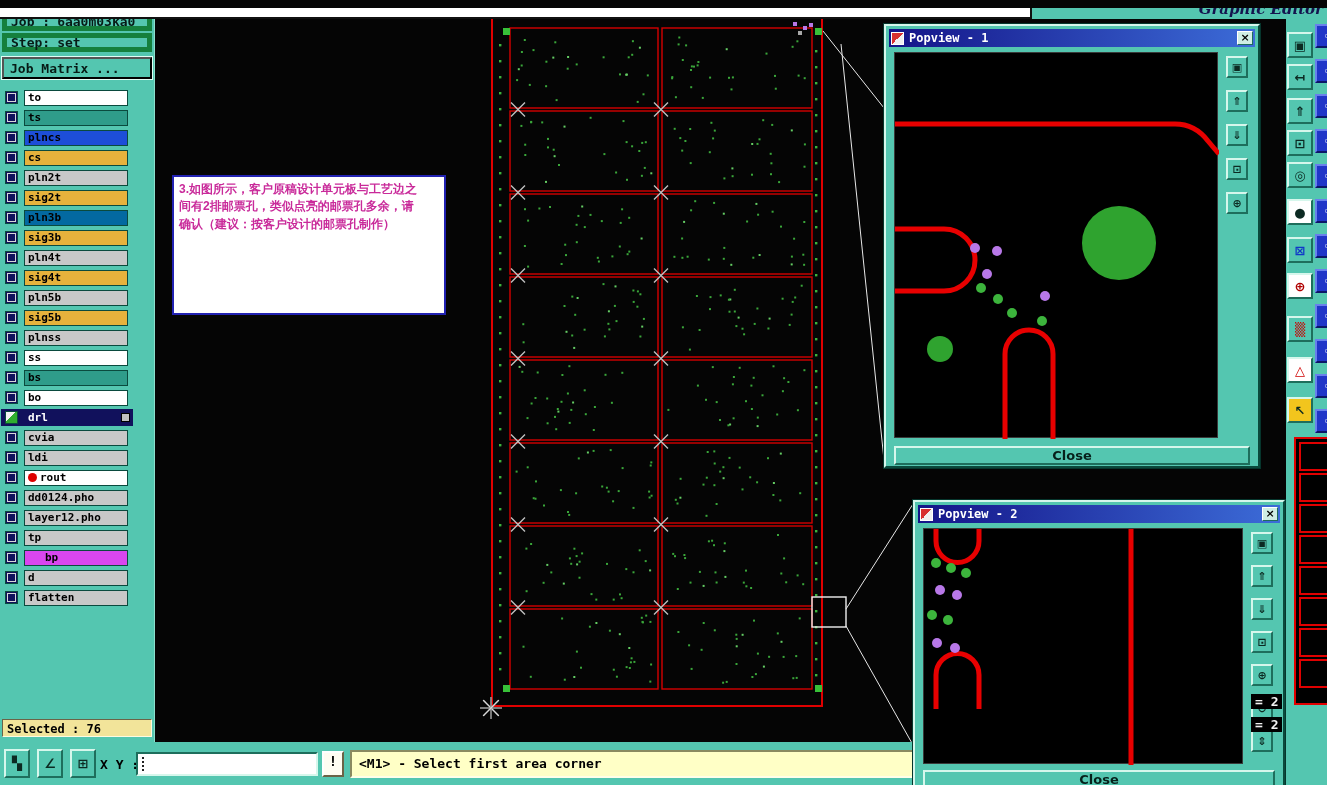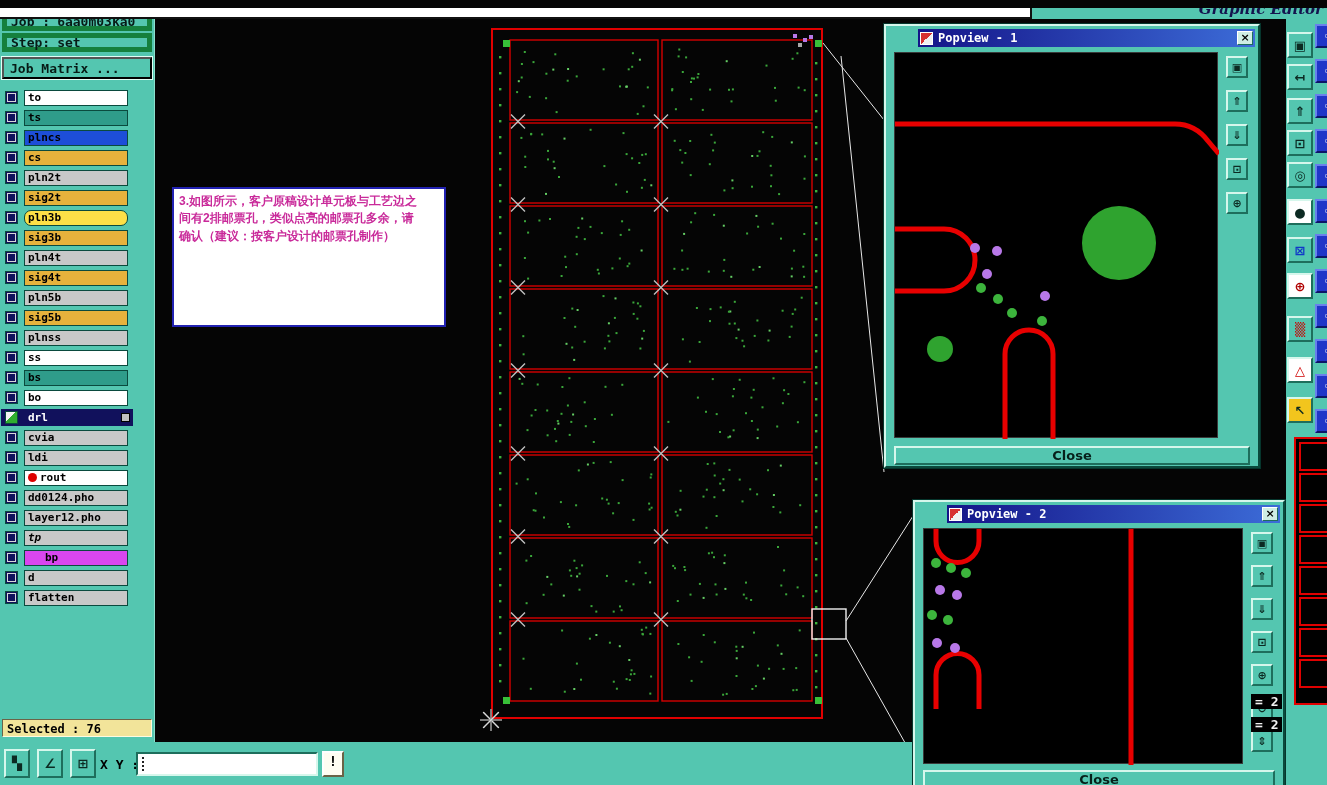--- a/index.html
+++ b/index.html
@@ -21,28 +21,28 @@
   .layer-row.sel { background:#11115c; }
   .chk { width:13px; height:13px; flex:none; background:#11115c; box-shadow: inset 0 0 0 1px #11115c, inset 0 0 0 2px #d8d8d8; border:1px solid #0a4a3e; }
   .chk-sel { background:linear-gradient(135deg,#f4f4f4 0 45%, #2fae2f 45% 100%); box-shadow:none; border:1px solid #0a4a3e; }
   .lbl { margin-left:6px; width:104px; height:16px; font:bold 11px "DejaVu Sans Mono", monospace; padding-left:3px; border:1px solid #0a4a3e; overflow:hidden; white-space:nowrap; display:flex; align-items:center; gap:3px; }
   .sel .lbl { border-color:#11115c; }
   .dot { width:9px; height:9px; border-radius:50%; flex:none; }
   .mini { position:absolute; right:3px; top:4px; width:9px; height:9px; background:#c0c0c0; border:1px solid #000; }
   #selected-label { position:absolute; left:2px; top:708px; width:150px; height:18px; background:#f2e49a; border-top:1px solid #6b6347; border-left:1px solid #6b6347; border-bottom:1px solid #fffbe0; border-right:1px solid #fffbe0; font:bold 12px "DejaVu Sans Mono", monospace; color:#000; padding:2px 0 0 4px; }
 
   
-  #canvas { position:absolute; left:155px; top:26px; width:1131px; height:731px; background:#050505; z-index:1; }
+  #canvas { position:absolute; left:155px; top:14px; width:1131px; height:731px; background:#050505; z-index:1; }
   #annotation { position:absolute; left:17px; top:161px; width:274px; height:140px; background:#fff; border:2px solid #2222b2; color:#c92a9a; font:bold 12px "Liberation Sans", sans-serif; line-height:1.45; padding:4px 5px; white-space:pre-line; }
 
   
   .pv { position:absolute; background:#54c6b0; border-top:2px solid #d6f7ec; border-left:2px solid #d6f7ec; border-bottom:2px solid #0a4a3c; border-right:2px solid #0a4a3c; box-shadow:0 0 0 1px #06352c; }
   #pv1 { left:884px; top:24px; width:376px; height:444px; z-index:20; }
   #pv2 { left:913px; top:500px; width:372px; height:330px; z-index:21; }
-  .pv-title { position:absolute; left:3px; right:3px; top:3px; height:18px; background:linear-gradient(90deg,#141488,#3c6cd8); display:flex; align-items:center; padding:0 2px;margin-left:29px; }
+  .pv-title { position:absolute; left:3px; right:3px; top:3px; height:18px; background:linear-gradient(90deg,#141488,#3c6cd8); display:flex; align-items:center; padding:0 2px; }
   .pv-ico { width:13px; height:13px; background:linear-gradient(135deg,#d83030 0 50%, #f0f0f0 50% 100%); border:1px solid #fff; flex:none; }
   .pv-title-text { margin-left:5px; color:#fff; font:bold 12px "DejaVu Sans Mono", monospace; flex:1; }
   .pv-x { width:16px; height:14px; background:#cfeee4; border-top:1px solid #fff; border-left:1px solid #fff; border-bottom:1px solid #1e6e5c; border-right:1px solid #1e6e5c; color:#000; font:bold 11px "DejaVu Sans", sans-serif; text-align:center; line-height:12px; flex:none; }
   .pv-canvas { position:absolute; left:8px; top:26px; background:#000; border:1px solid #3a3a3a; }
   #pv1 .pv-canvas { width:324px; height:386px; }
   #pv2 .pv-canvas { width:320px; height:236px; }
   .pv-tools { position:absolute; right:8px; top:26px; width:24px; height:260px; }
   .pv-tool { position:absolute; left:0; width:22px; height:22px; background:#54c6b0; border-top:2px solid #d6f7ec; border-left:2px solid #d6f7ec; border-bottom:2px solid #1e6e5c; border-right:2px solid #1e6e5c; display:flex; align-items:center; justify-content:center; font:bold 11px "DejaVu Sans", sans-serif; color:#0c2a22; }
   .pv-close { position:absolute; left:8px; right:8px; height:19px; background:#54c6b0; border-top:2px solid #d6f7ec; border-left:2px solid #d6f7ec; border-bottom:2px solid #1e6e5c; border-right:2px solid #1e6e5c; font:bold 13px "DejaVu Sans", sans-serif; color:#06201a; text-align:center; cursor:default; }
   #pv1 .pv-close { top:420px; }
@@ -667,21 +667,21 @@
         <div class="layer-row">
           <span class="chk"></span>
           <span class="lbl" style="background: rgb(200, 200, 200); color: rgb(0, 0, 0);">pln2t</span>
         </div>
         <div class="layer-row">
           <span class="chk"></span>
           <span class="lbl" style="background: rgb(230, 178, 60); color: rgb(0, 0, 0);">sig2t</span>
         </div>
         <div class="layer-row">
           <span class="chk"></span>
-          <span class="lbl" style="background: #fde047; color: rgb(0, 0, 0); border-radius: 7px;">pln3b</span>
+          <span class="lbl" style="background: #0369a1; color: rgb(0, 0, 0);">pln3b</span>
         </div>
         <div class="layer-row">
           <span class="chk"></span>
           <span class="lbl" style="background: rgb(230, 178, 60); color: rgb(0, 0, 0);">sig3b</span>
         </div>
         <div class="layer-row">
           <span class="chk"></span>
           <span class="lbl" style="background: rgb(200, 200, 200); color: rgb(0, 0, 0);">pln4t</span>
         </div>
         <div class="layer-row">
@@ -732,21 +732,21 @@
         <div class="layer-row">
           <span class="chk"></span>
           <span class="lbl" style="background: rgb(200, 200, 200); color: rgb(0, 0, 0);">dd0124.pho</span>
         </div>
         <div class="layer-row">
           <span class="chk"></span>
           <span class="lbl" style="background: rgb(200, 200, 200); color: rgb(0, 0, 0);">layer12.pho</span>
         </div>
         <div class="layer-row">
           <span class="chk"></span>
-          <span class="lbl" style="background: rgb(200, 200, 200); color: rgb(0, 0, 0); font-style: italic;">tp</span>
+          <span class="lbl" style="background: rgb(200, 200, 200); color: rgb(0, 0, 0);">tp</span>
         </div>
         <div class="layer-row">
           <span class="chk"></span>
           <span class="lbl" style="background: #d946ef; color: rgb(0, 0, 0); padding-left: 20px;">bp</span>
         </div>
         <div class="layer-row">
           <span class="chk"></span>
           <span class="lbl" style="background: rgb(200, 200, 200); color: rgb(0, 0, 0);">d</span>
         </div>
         <div class="layer-row">
@@ -869,15 +869,16 @@
     <div id="bl-tools">
         <div class="bl-btn">▚</div>
         <div class="bl-btn">∠</div>
         <div class="bl-btn">⊞</div>
       </div>
     <span id="xy-label">X Y :</span>
     <div id="xy-input">
         <span id="caret"></span>
       </div>
     <div id="alert-btn">!</div>
+    <div id="msg-bar">&lt;M1&gt; - Select first area corner</div>
   </div>
 
 </div>
 
 </body></html>

